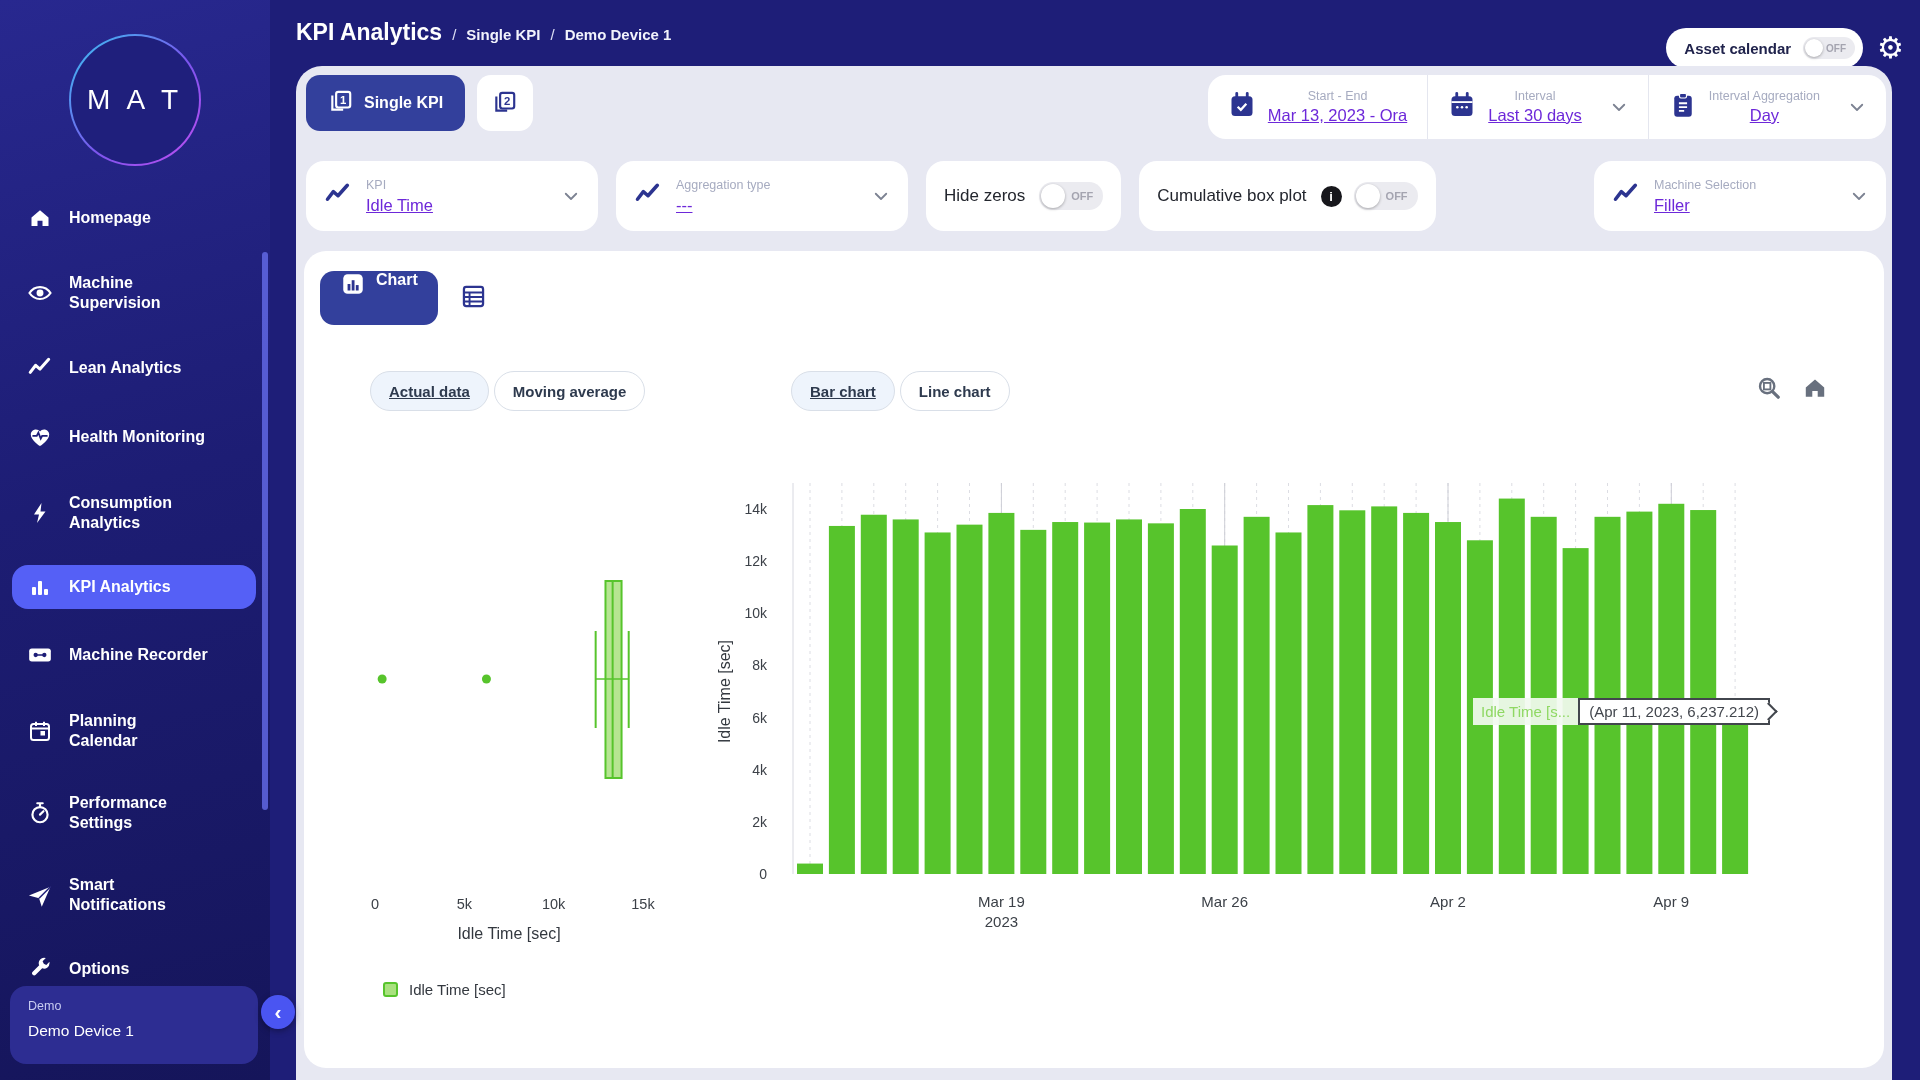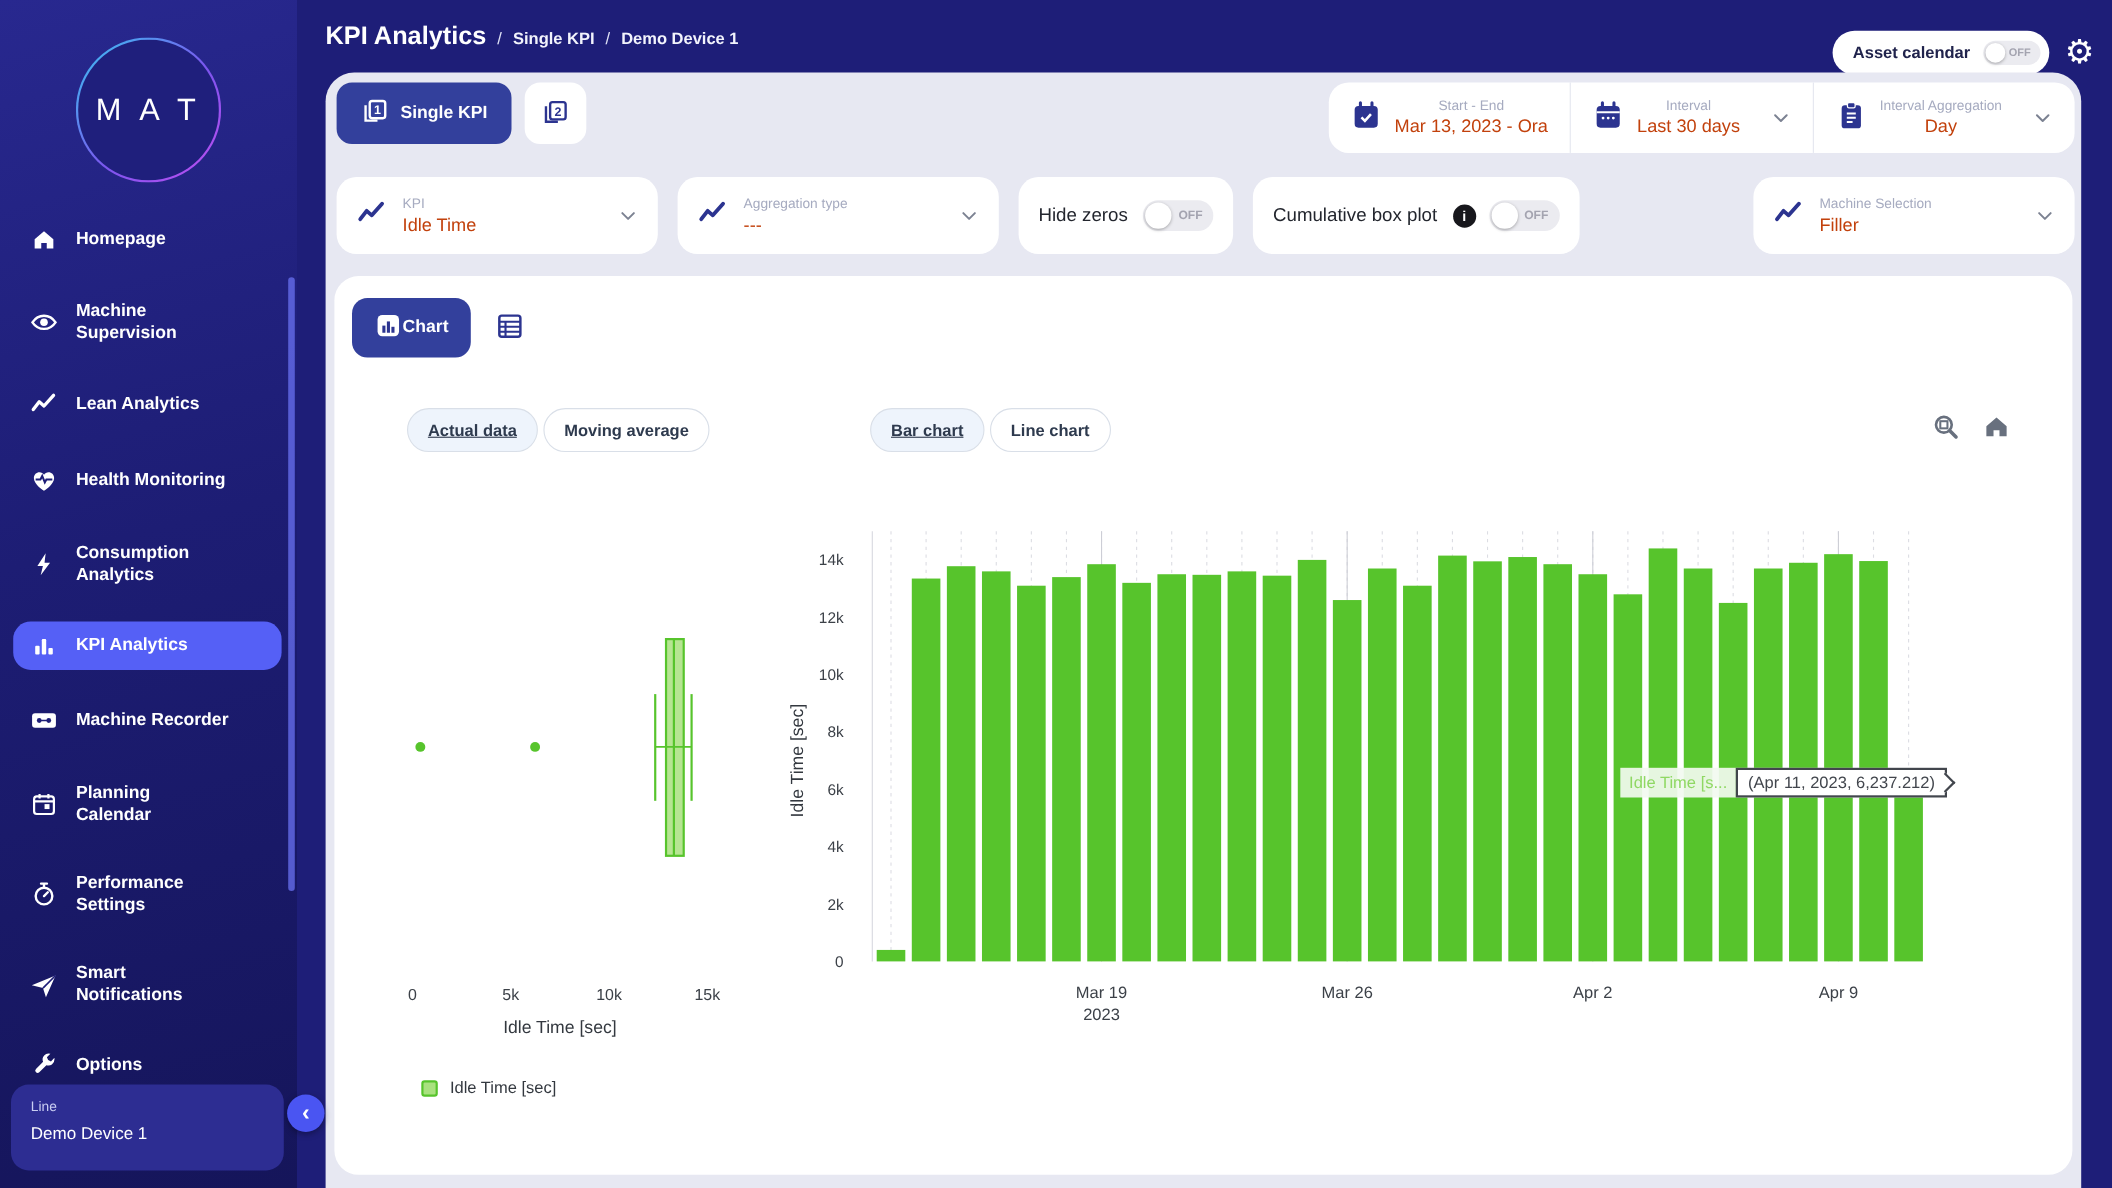--- a/index.html
+++ b/index.html
@@ -62,37 +62,37 @@
   .toolbar-row { display:flex; align-items:flex-start; justify-content:space-between; padding:9px 6px 0 10px; }
   .kpi-mode { display:flex; gap:12px; }
   .btn-primary { display:flex; align-items:center; gap:10px; background:#33409c; color:#fff;
     font-weight:bold; font-size:16px; border:none; border-radius:14px; height:56px; padding:0 22px; cursor:pointer; }
   .btn-secondary { width:56px; height:56px; background:#fff; border:none; border-radius:14px;
     display:flex; align-items:center; justify-content:center; cursor:pointer; }
   .date-card { background:#fff; border-radius:18px; height:64px; display:flex; align-items:center;text-align:center; }
   .dc-sec { display:flex; align-items:center; gap:12px; padding:0 20px; height:100%; cursor:pointer; }
   .dc-sec + .dc-sec { border-left:1px solid #e4e6ef; }
   .dc-label { font-size:12.5px; color:#a6abc0; margin-bottom:3px; }
-  .dc-value { font-size:16.5px; color:#c2410c; }
+  .dc-value { font-size:16.5px; color:#6d28d9;text-decoration:underline; }
   .chev { margin-left:16px; display:flex; }
 
   .filter-row { display:flex; gap:18px; margin-top:22px; padding:0 6px 0 10px; }
   .f-card { background:#fff; border-radius:18px; height:70px; display:flex; align-items:center; padding:0 18px; }
   .f-select { width:292px; cursor:pointer; }
   .f-select .dc-label { margin-bottom:4px; }
   .f-texts { margin-left:14px; flex:1; }
   .f-toggle-label { font-size:17px; color:#23262e; margin-right:14px; }
   .info-icon { width:21px; height:21px; border-radius:50%; background:#17171c; color:#fff; font-size:13px;
     font-weight:bold; display:flex; align-items:center; justify-content:center; margin-right:12px; font-style:normal; }
   .ms-right { margin-left:auto; width:292px; }
 
   
   .chart-card { position:relative; margin:20px 8px 0 8px; height:817px; background:#fff; border-radius:22px; }
   .chart-header { position:absolute; left:16px; top:20px; display:flex; align-items:center; gap:22px; }
-  .chart-pill { display:flex; align-items:center; background:#33409c; color:#fff; font-weight:bold;
+  .chart-pill { display:flex; gap:10px; background:#33409c; color:#fff; font-weight:bold;
     font-size:16px; border:none; border-radius:14px; height:54px; padding:0 20px; cursor:pointer; }
   .table-btn { background:none; border:none; display:flex; cursor:pointer; }
   .tab-group { position:absolute; top:120px; display:flex; gap:5px; }
   .tab { height:40px; border-radius:20px; border:1px solid #d9dfe8; background:#fff; padding:0 18px;
     font-weight:bold; font-size:15px; color:#2e3a4e; cursor:pointer; font-family:inherit; }
   .tab.sel { background:#eef4fc;text-decoration:underline; }
   .chart-icons { position:absolute; top:124px; right:56px; display:flex; gap:20px; }
   .icon-btn { background:none; border:none; display:flex; cursor:pointer; }
   .charts { position:absolute; left:0; top:210px; width:100%; height:500px; }
   .box-svg { position:absolute; left:36px; top:0; }
@@ -216,21 +216,21 @@
       <span class="nav-icon">
           <svg width="24" height="24" viewBox="0 0 24 24">
             <path d="M21.5 6.2a5.4 5.4 0 0 1-7.3 5.1l-6.5 6.5a2.1 2.1 0 1 1-3-3l6.5-6.5A5.4 5.4 0 0 1 17.8 1l-3.2 3.2 1.2 2.5 2.5 1.2 3.2-3.2z" fill="#ffffff"></path>
           </svg>
         </span>
       <span class="nav-label">Options</span>
     </div>
   </nav>
   <div class="sidebar-scrollbar"></div>
   <div class="sidebar-footer">
-    <div class="line-label">Line</div>
+    <div class="line-label">Demo</div>
     <div class="line-value">Demo Device 1</div>
   </div>
 </aside>
 <button class="collapse-btn">
   <span>‹</span>
 </button>
 
 <header class="topbar">
   <div class="breadcrumb">
     <span class="bc-title">KPI Analytics</span>

